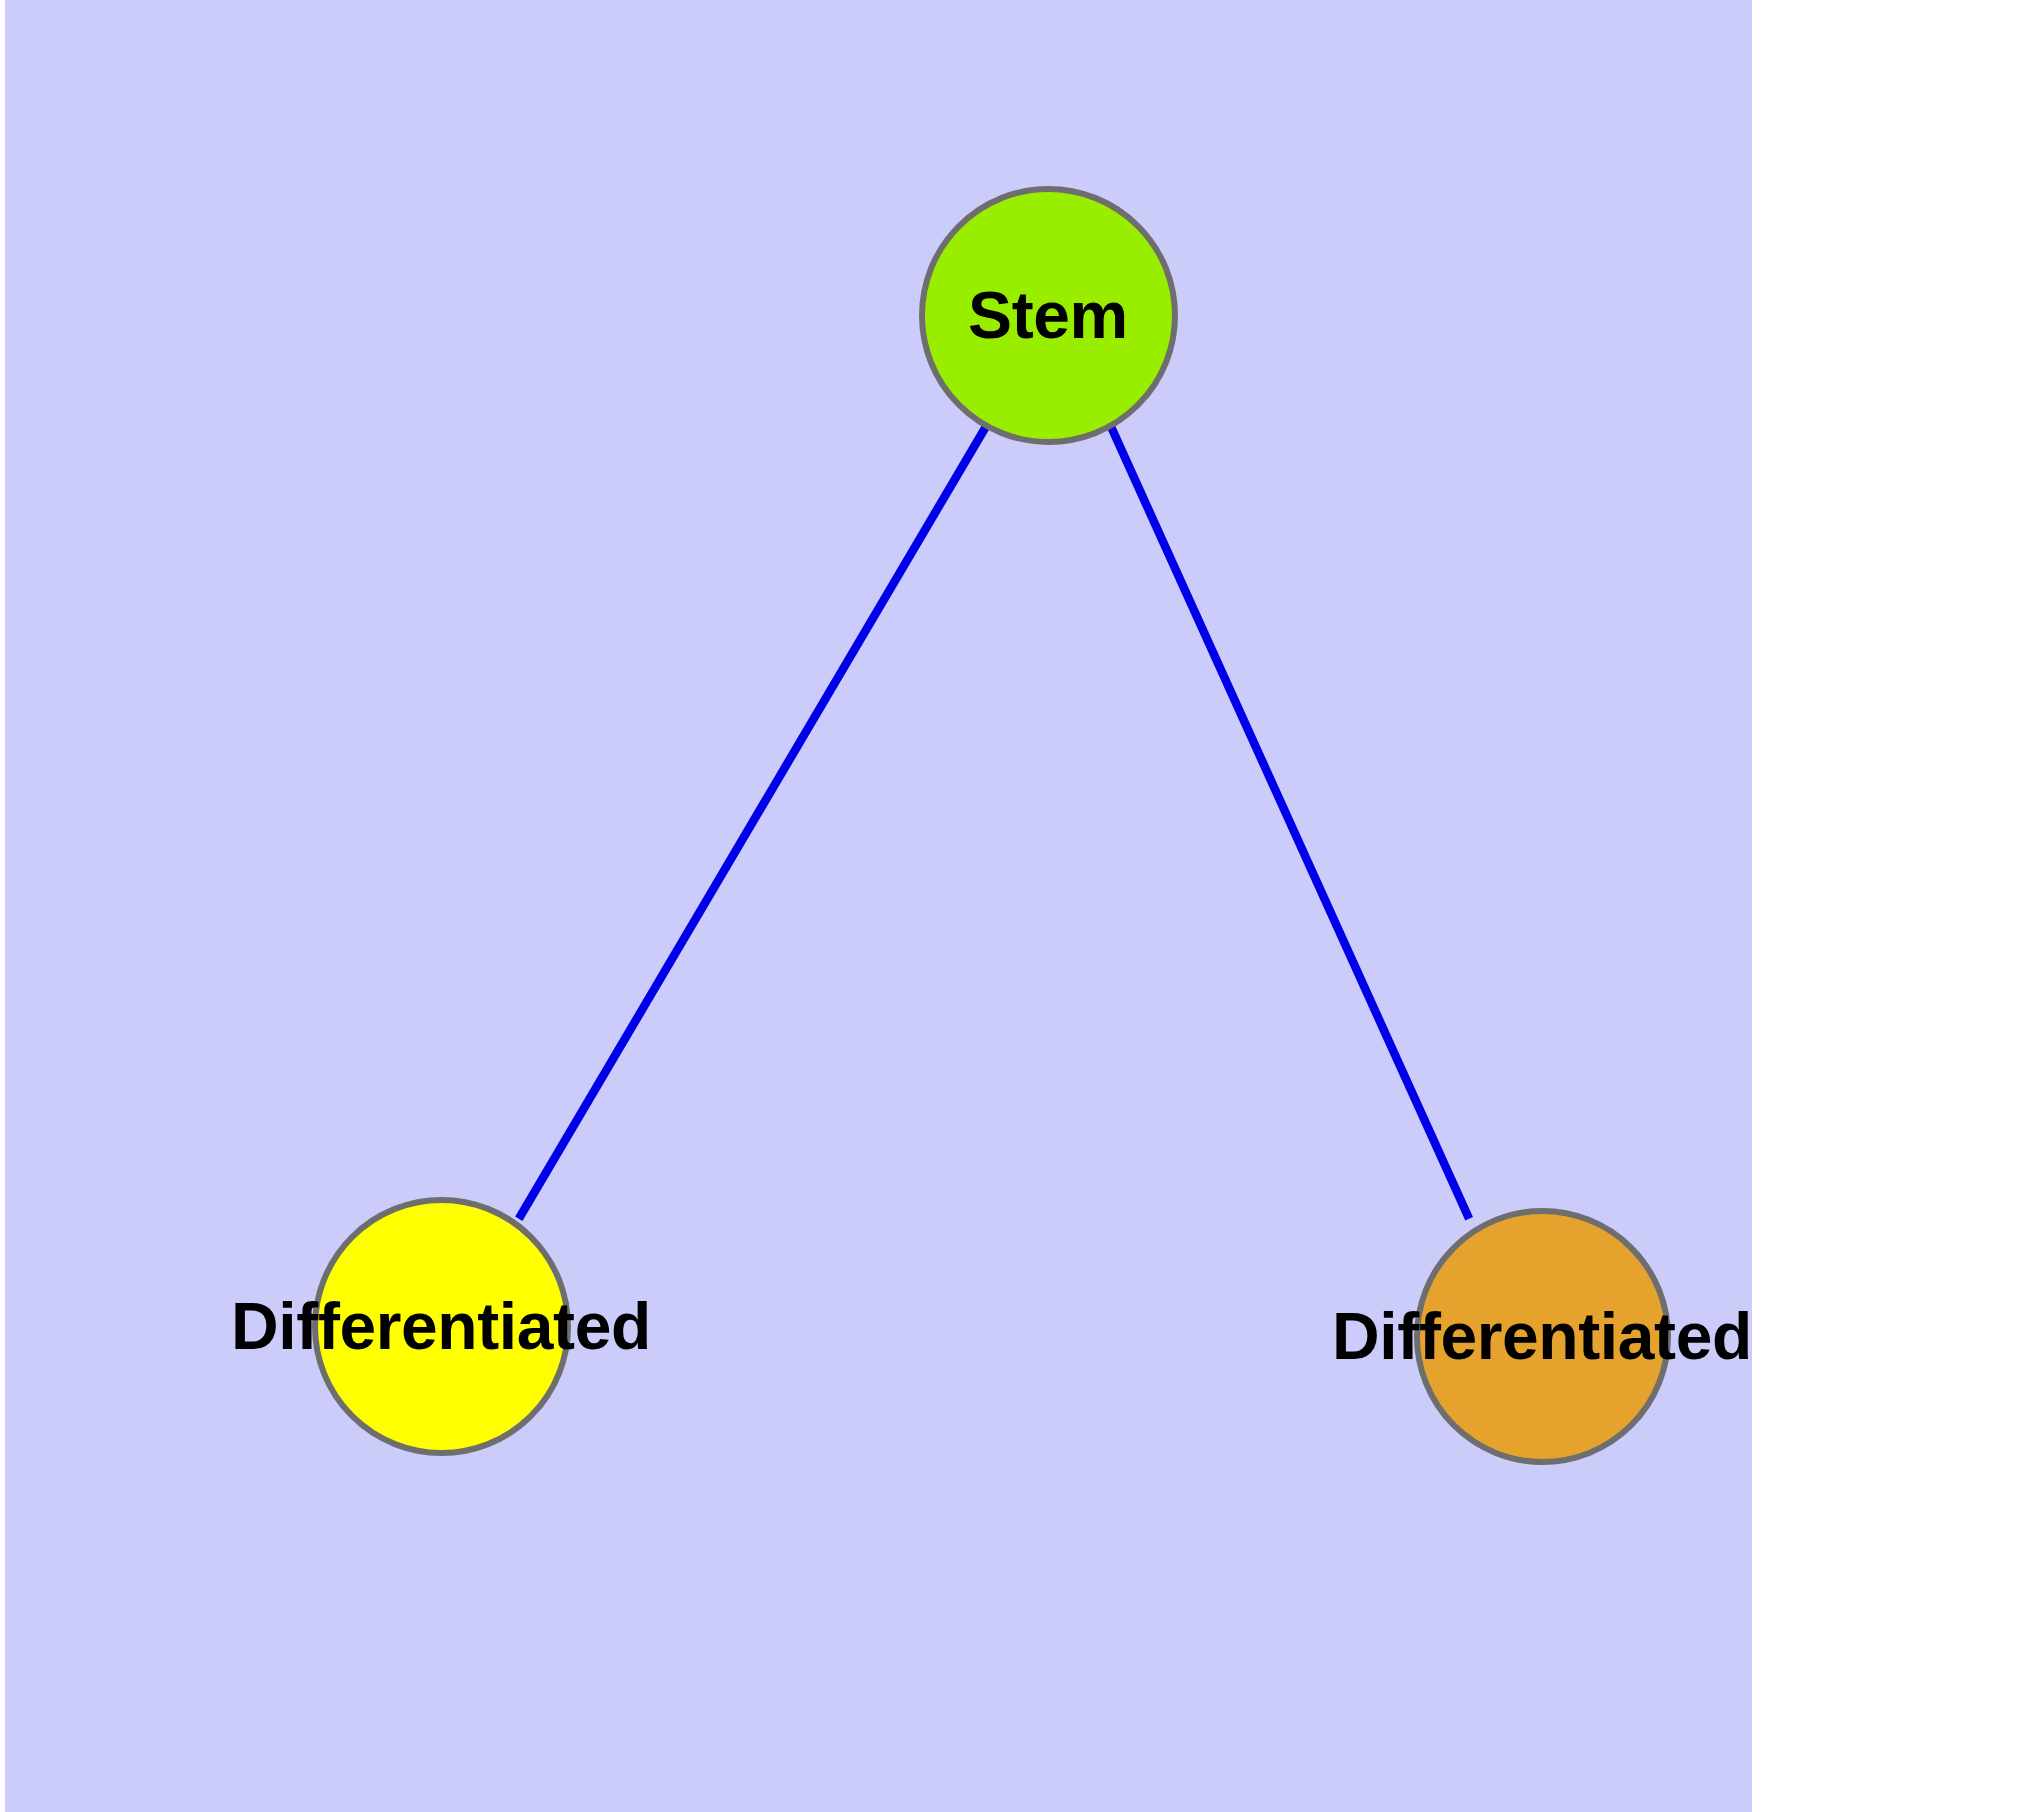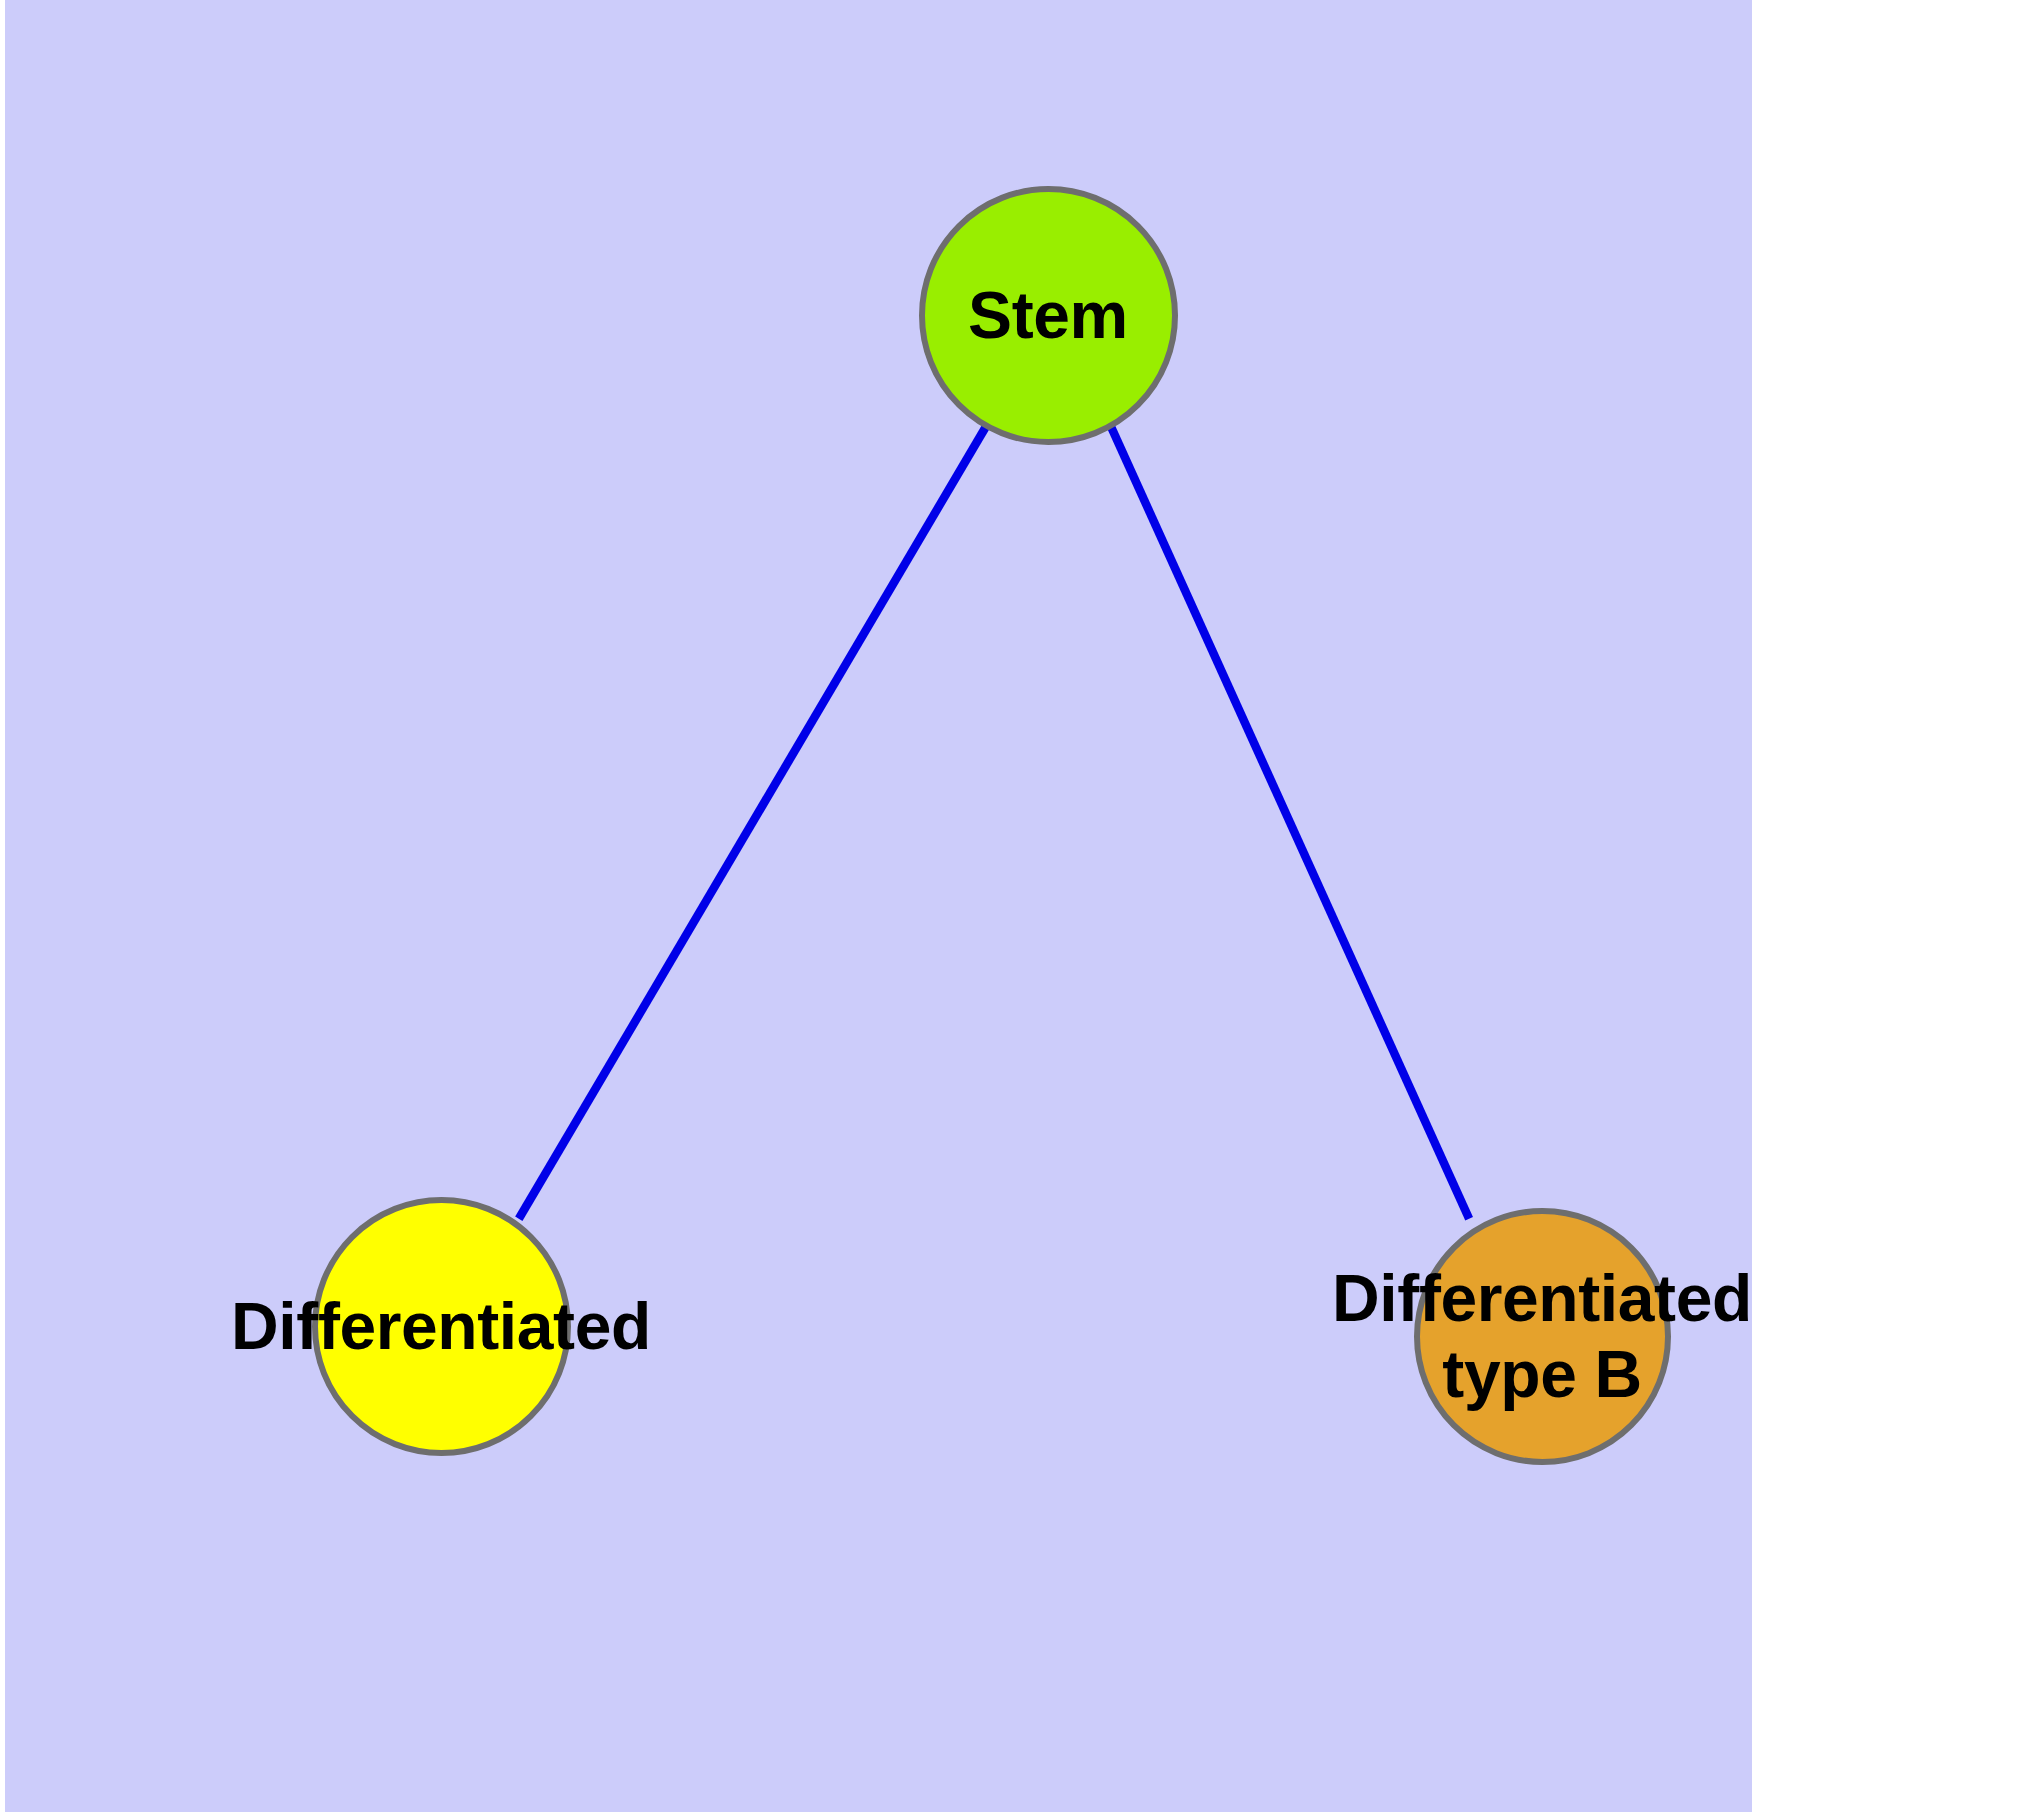--- a/index.html
+++ b/index.html
@@ -83,17 +83,16 @@
     <div class="node-circle" id="circle-diff-a" style="width: 259px; height: 259px; background: rgb(255, 255, 0); border-color: rgb(110, 110, 110); border-width: 6px;"></div>
     <div class="node-label" id="label-diff-a" style="font-size: 66px; color: rgb(0, 0, 0);">
       <span class="label-line">Differentiated</span>
     </div>
   </div>
 
   <div class="node-group" id="node-diff-b" style="left: 1542px; top: 1336px; width: 257px; height: 257px;">
     <div class="node-circle" id="circle-diff-b" style="width: 257px; height: 257px; background: rgb(229, 162, 44); border-color: rgb(110, 110, 110); border-width: 6px;"></div>
     <div class="node-label" id="label-diff-b" style="font-size: 66px; color: rgb(0, 0, 0);">
       <span class="label-line">Differentiated</span>
-      <span class="label-line">type B</span>
     </div>
   </div>
 </div>
 
 
 </body></html>

